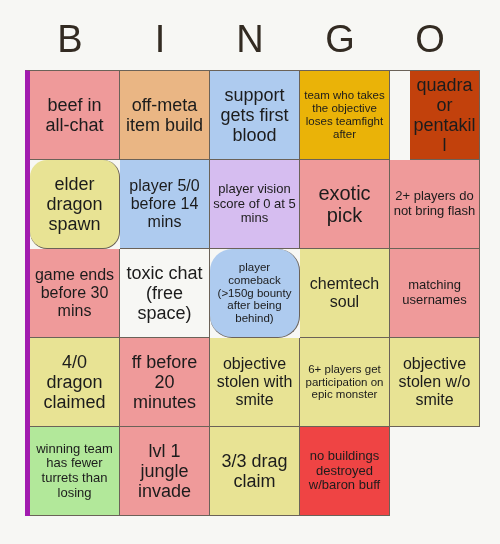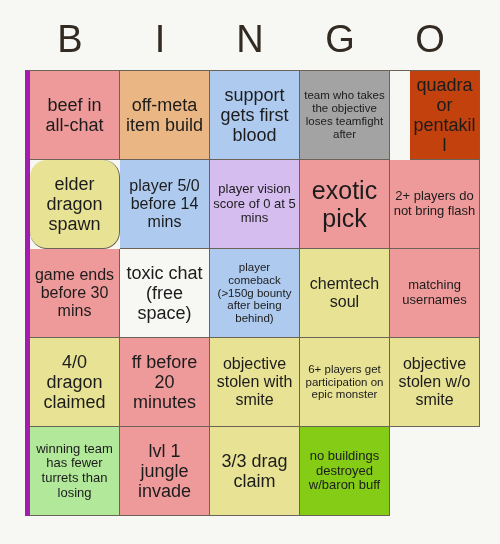--- a/index.html
+++ b/index.html
@@ -73,21 +73,21 @@
   .cell-text {
     display: block;
     width: 100%;
     color: #1c1c1c;
     font-family: "Liberation Sans", sans-serif;
     line-height: 1.12;
     word-wrap: break-word;
   }
 
   
-  .fs-xl .cell-text { font-size: 25px; }
+  .fs-xl .cell-text { font-size: 20px; }
   .fs-lg .cell-text { font-size: 18px; }
   .fs-md .cell-text { font-size: 16px; }
   .fs-sm .cell-text { font-size: 13px; }
   .fs-xs .cell-text { font-size: 11.5px; }
 </style>
 </head>
 <body>
 
 <div id="bingo-card">
 
@@ -102,21 +102,21 @@
   <div id="grid">
       <div class="cell fs-lg" style="background: rgb(239, 154, 154);">
         <span class="cell-text">beef in all-chat</span>
       </div>
       <div class="cell fs-lg" style="background: rgb(234, 182, 132);">
         <span class="cell-text">off-meta item build</span>
       </div>
       <div class="cell fs-lg" style="background: rgb(174, 203, 239);">
         <span class="cell-text">support gets first blood</span>
       </div>
-      <div class="cell fs-xs" style="background: #a3a3a3;">
+      <div class="cell fs-xs" style="background: #eab308;">
         <span class="cell-text">team who takes the objective loses teamfight after</span>
       </div>
       <div class="cell fs-lg" style="background: #c2410c; margin-left: 20px;">
         <span class="cell-text">quadra or pentakill</span>
       </div>
       <div class="cell fs-lg" style="background: rgb(232, 227, 148); border-radius: 17px;">
         <span class="cell-text">elder dragon spawn</span>
       </div>
       <div class="cell fs-md" style="background: rgb(174, 203, 239);">
         <span class="cell-text">player 5/0 before 14 mins</span>
@@ -129,21 +129,21 @@
       </div>
       <div class="cell fs-sm" style="background: rgb(239, 154, 154);">
         <span class="cell-text">2+ players do not bring flash</span>
       </div>
       <div class="cell fs-md" style="background: rgb(239, 154, 154);">
         <span class="cell-text">game ends before 30 mins</span>
       </div>
       <div class="cell fs-lg" style="background: rgb(247, 247, 244);">
         <span class="cell-text">toxic chat (free space)</span>
       </div>
-      <div class="cell fs-xs" style="background: rgb(174, 203, 239);">
+      <div class="cell fs-xs" style="background: rgb(174, 203, 239); border-radius: 22px;">
         <span class="cell-text">player comeback (&gt;150g bounty after being behind)</span>
       </div>
       <div class="cell fs-md" style="background: rgb(232, 227, 148);">
         <span class="cell-text">chemtech soul</span>
       </div>
       <div class="cell fs-sm" style="background: rgb(239, 154, 154);">
         <span class="cell-text">matching usernames</span>
       </div>
       <div class="cell fs-lg" style="background: rgb(232, 227, 148);">
         <span class="cell-text">4/0 dragon claimed</span>
@@ -162,18 +162,18 @@
       </div>
       <div class="cell fs-sm" style="background: rgb(178, 232, 154);">
         <span class="cell-text">winning team has fewer turrets than losing</span>
       </div>
       <div class="cell fs-lg" style="background: rgb(239, 154, 154);">
         <span class="cell-text">lvl 1 jungle invade</span>
       </div>
       <div class="cell fs-lg" style="background: rgb(232, 227, 148);">
         <span class="cell-text">3/3 drag claim</span>
       </div>
-      <div class="cell fs-sm" style="background: #84cc16;">
+      <div class="cell fs-sm" style="background: #ef4444;">
         <span class="cell-text">no buildings destroyed w/baron buff</span>
       </div>
     </div>
 
 </div>
 
 </body></html>

